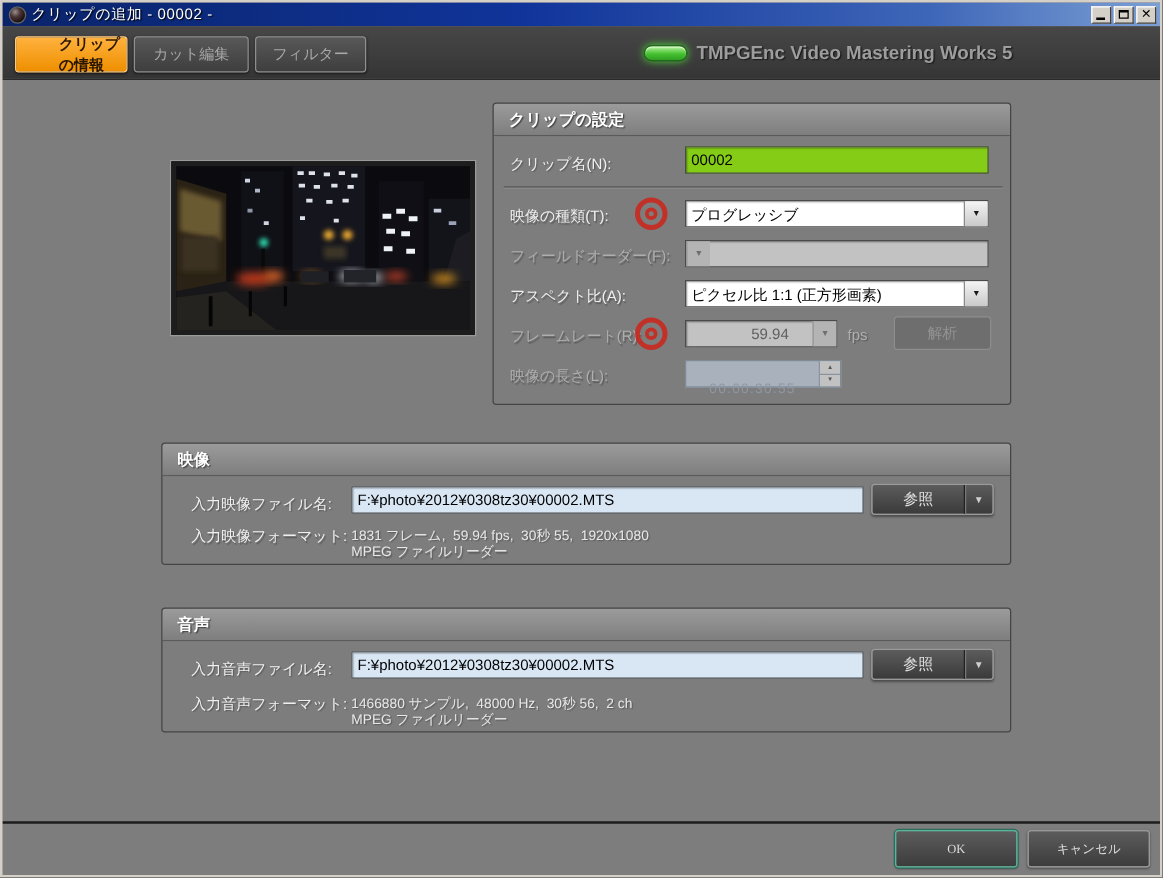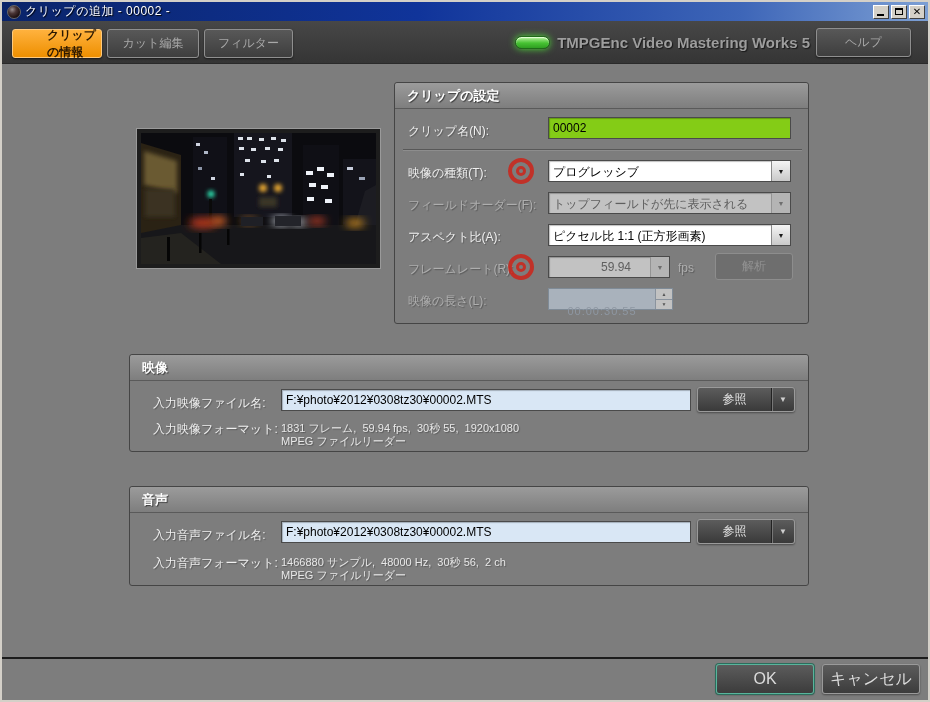--- a/index.html
+++ b/index.html
@@ -26,21 +26,21 @@
     background:linear-gradient(#474747,#353535);border-bottom:1px solid #2a2a2a;}
   .tab{position:absolute;top:8px;height:29px;border-radius:3px;font-size:12px;
     display:flex;align-items:center;justify-content:center;cursor:default;}
   .tab.inactive{background:linear-gradient(#585858,#3e3e3e);border:1px solid #8f8f8f;color:#a8a8a8;box-shadow:0 1px 2px rgba(0,0,0,.5);}
   .tab.active{background:linear-gradient(#ffb23e,#ee8f00);border:1px solid #ffca7d;color:#2a1700;font-weight:bold;box-shadow:0 1px 2px rgba(0,0,0,.6);padding-left:34px;}
   .brand{position:absolute;top:0;height:43px;right:118px;display:flex;align-items:center;gap:7px;}
   .led{width:35px;height:13px;border-radius:7px;border:1px solid #1f6a18;
     background:linear-gradient(#b9f3a0,#46c232 55%,#2f9e22);box-shadow:0 0 7px #4fd838, inset 0 1px 1px #e4ffd6;}
   .brandtext{color:#9d9d9d;font-size:15px;font-weight:bold;text-shadow:1px 1px 1px #1a1a1a;white-space:nowrap;}
   .btn-dark{background:linear-gradient(#5c5c5c,#3c3c3c);border:1px solid #9a9a9a;border-radius:3px;
-    color:#dcdcdc;font-size:16px;display:flex;align-items:center;justify-content:center;cursor:default;box-shadow:0 1px 2px rgba(0,0,0,.4);}
+    color:#dcdcdc;font-size:10px;display:flex;align-items:center;justify-content:center;cursor:default;box-shadow:0 1px 2px rgba(0,0,0,.4);font-family:Liberation Serif, serif;}
   .helpbtn{position:absolute;top:7px;right:17px;width:95px;height:29px;}
 
   
   .panel{position:absolute;background:#7d7d7d;border:1px solid #454545;border-radius:3px;box-shadow:inset 0 1px 0 #989898;}
   .panel-h{height:26px;display:flex;align-items:center;padding-left:12px;
     background:linear-gradient(#9b9b9b,#7e7e7e);border-bottom:1px solid #5a5a5a;border-radius:3px 3px 0 0;
     color:#fff;font-size:13px;font-weight:bold;text-shadow:1px 1px 1px rgba(0,0,0,.55);}
   .lbl{position:absolute;font-size:12px;color:#f0f0f0;white-space:nowrap;text-shadow:1px 1px 1px rgba(0,0,0,.3);}
   .lbl.dim{color:#aeaeae;}
   .sepline{position:absolute;height:1px;background:#585858;box-shadow:0 1px 0 #8d8d8d;}
@@ -112,21 +112,20 @@
   </div>
 
   <div class="headerbar">
     <div class="tab active" style="left:10px;width:90px;">クリップの情報</div>
     <div class="tab inactive" style="left:105px;width:92px;">カット編集</div>
     <div class="tab inactive" style="left:202px;width:89px;">フィルター</div>
     <div class="brand">
       <span class="led"></span>
       <span class="brandtext">TMPGEnc Video Mastering Works 5</span>
     </div>
-    <div class="tab inactive helpbtn" style="top:7px;">ヘルプ</div>
   </div>
 
   <div class="thumb">
     <svg viewBox="0 0 235 131" preserveAspectRatio="none">
       <defs>
         <filter id="b1" x="-50%" y="-50%" width="200%" height="200%">
             <feGaussianBlur stdDeviation="2"></feGaussianBlur>
           </filter>
         <filter id="b2" x="-50%" y="-50%" width="200%" height="200%">
             <feGaussianBlur stdDeviation="4"></feGaussianBlur>
@@ -214,21 +213,20 @@
     <div class="combo" style="left:153px;top:77px;width:243px;">
       <span class="ctext">プログレッシブ</span>
       <span class="cbtn">▼</span>
     </div>
     <div class="annot" style="left:113px;top:75px;">
         <span class="inner"></span>
       </div>
 
     <span class="lbl dim" style="left:13px;top:114px;">フィールドオーダー(F):</span>
     <div class="combo disabled" style="left:153px;top:109px;width:243px;">
-      <span class="ctext">トップフィールドが先に表示される</span>
       <span class="cbtn">▼</span>
     </div>
 
     <span class="lbl" style="left:13px;top:146px;">アスペクト比(A):</span>
     <div class="combo" style="left:153px;top:141px;width:243px;">
       <span class="ctext">ピクセル比 1:1 (正方形画素)</span>
       <span class="cbtn">▼</span>
     </div>
 
     <span class="lbl dim" style="left:13px;top:178px;">フレームレート(R):</span>

